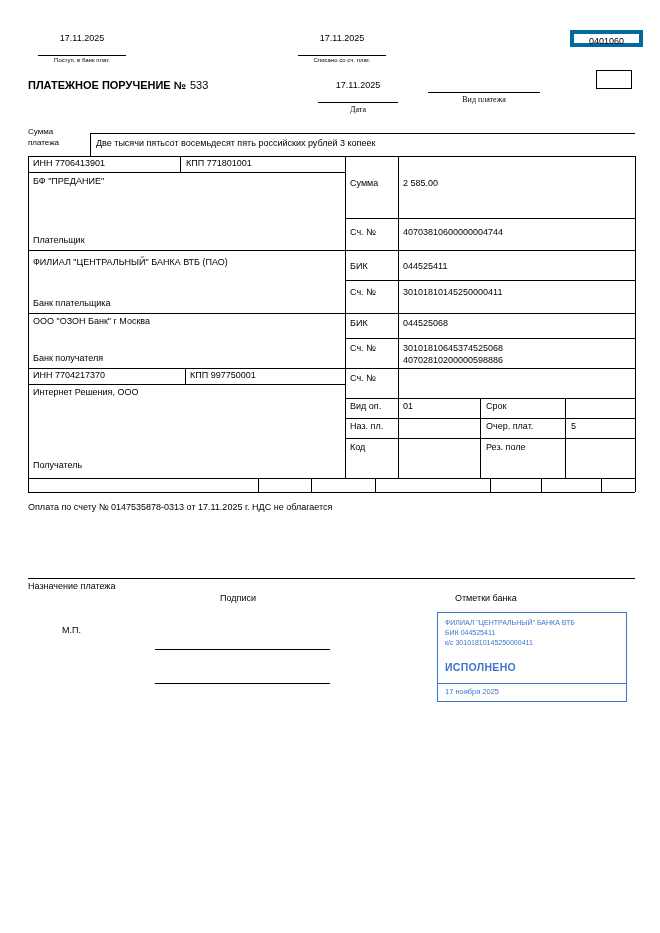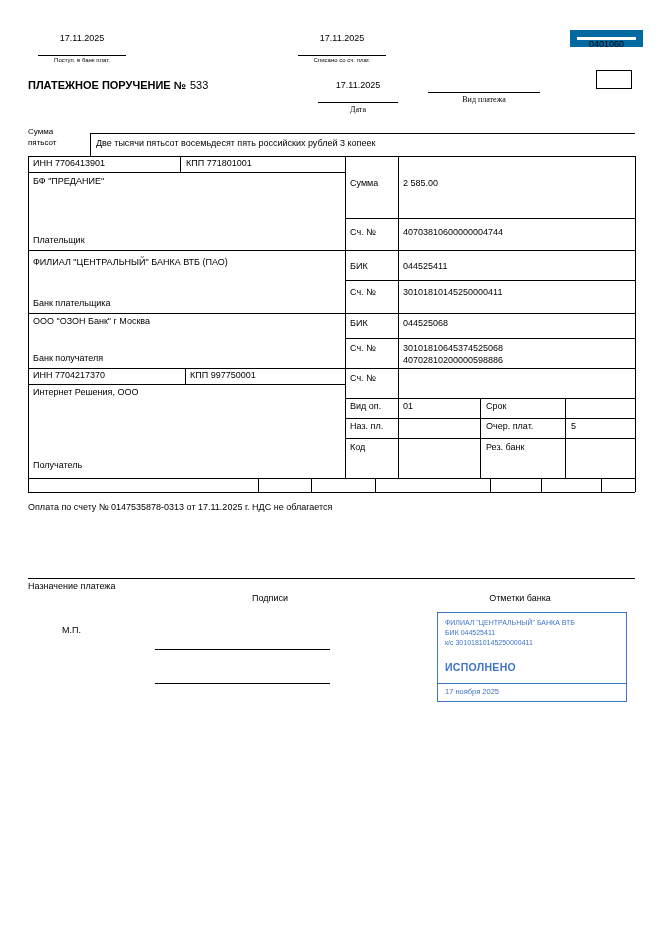--- a/index.html
+++ b/index.html
@@ -5,29 +5,29 @@
   * { margin:0; padding:0; box-sizing:border-box; }
   html,body { background:#fff; }
   .page {
     position:relative; width:660px; height:933px; background:#fff;
     font-family:"Liberation Sans", sans-serif; color:#000; overflow:hidden;
   }
   .txt { position:absolute; font-size:9px; white-space:nowrap; line-height:1.1; }
   .t8  { font-size:8px; }
   .t11 { font-size:11px; }
   .bold { font-weight:bold; }
-  .center { text-align:center; }
+  .center { text-align:left; }
   .hline { position:absolute; border-top:1px solid #000; height:0; }
   .vline { position:absolute; border-left:1px solid #000; width:0; }
   .box   { position:absolute; border:1px solid #000; }
   .date-block { position:absolute; text-align:center; }
   .date-block .date-val { font-size:9px; border-bottom:1px solid #000; padding-bottom:12px; min-height:13px; }
   .date-block .date-cap { font-size:6px; padding-top:1px; }
   .date-block .date-cap8 { font-size:8px; padding-top:2px;font-family:Liberation Serif, serif; }
-  .codebox { position:absolute; border:7px solid #0369a1; font-size:9px; text-align:center; line-height:15px; }
+  .codebox { position:absolute; border:4px solid #0369a1; font-size:9px; text-align:center; line-height:15px; }
   .sigline { position:absolute; border-top:1px solid #000; height:0; }
   .stamp {
     position:absolute; border:1px solid currentColor; color:#3d74cc;
     padding:5px 7px; font-size:7px; line-height:1.4;
   }
   .stamp-status { font-weight:bold; font-size:10.5px; letter-spacing:.3px; margin-top:13px; }
   .stamp-date {
     position:absolute; left:0; right:0; bottom:0;
     border-top:1px solid currentColor; padding:3px 7px 4px; font-size:7.5px;
   }
@@ -54,21 +54,21 @@
     <div class="date-val">17.11.2025</div>
     <div class="date-cap8">Дата</div>
   </div>
   <div class="date-block" style="left:428px;top:80px;width:112px">
     <div class="date-val"></div>
     <div class="date-cap8">Вид платежа</div>
   </div>
   <div class="box" style="left:596px;top:70px;width:36px;height:19px"></div>
 
   <div class="txt t8" style="left:28px;top:128px">Сумма</div>
-  <div class="txt t8" style="left:28px;top:139px">пятьсот</div>
+  <div class="txt t8" style="left:28px;top:139px">платежа</div>
   <div class="hline" style="left:90px;top:133px;width:545px"></div>
   <div class="vline" style="left:90px;top:133px;height:23px"></div>
   <div class="txt" style="left:96px;top:139px">Две тысячи пятьсот восемьдесят пять российских рублей 3 копеек</div>
 
   <div class="hline" style="left:28px;top:156px;width:607px"></div>
   <div class="hline" style="left:28px;top:172px;width:317px"></div>
   <div class="hline" style="left:345px;top:218px;width:290px"></div>
   <div class="hline" style="left:28px;top:250px;width:607px"></div>
   <div class="hline" style="left:345px;top:280px;width:290px"></div>
   <div class="hline" style="left:28px;top:313px;width:607px"></div>
@@ -127,21 +127,21 @@
   <div class="txt" style="left:403px;top:356px">40702810200000598886</div>
   <div class="txt" style="left:33px;top:461px">Получатель</div>
 
   <div class="txt" style="left:350px;top:402px">Вид оп.</div>
   <div class="txt" style="left:403px;top:402px">01</div>
   <div class="txt" style="left:486px;top:402px">Срок</div>
   <div class="txt" style="left:350px;top:422px">Наз. пл.</div>
   <div class="txt" style="left:486px;top:422px">Очер. плат.</div>
   <div class="txt" style="left:571px;top:422px">5</div>
   <div class="txt" style="left:350px;top:443px">Код</div>
-  <div class="txt" style="left:486px;top:443px">Рез. банк</div>
+  <div class="txt" style="left:486px;top:443px">Рез. поле</div>
 
   <div class="txt" style="left:28px;top:503px">Оплата по счету № 0147535878-0313 от 17.11.2025 г. НДС не облагается</div>
   <div class="hline" style="left:28px;top:578px;width:607px"></div>
   <div class="txt" style="left:28px;top:582px">Назначение платежа</div>
 
   <div class="txt center" style="left:220px;top:594px;width:100px">Подписи</div>
   <div class="txt center" style="left:455px;top:594px;width:130px">Отметки банка</div>
   <div class="txt" style="left:62px;top:626px">М.П.</div>
   <div class="sigline" style="left:155px;top:649px;width:175px"></div>
   <div class="sigline" style="left:155px;top:683px;width:175px"></div>

